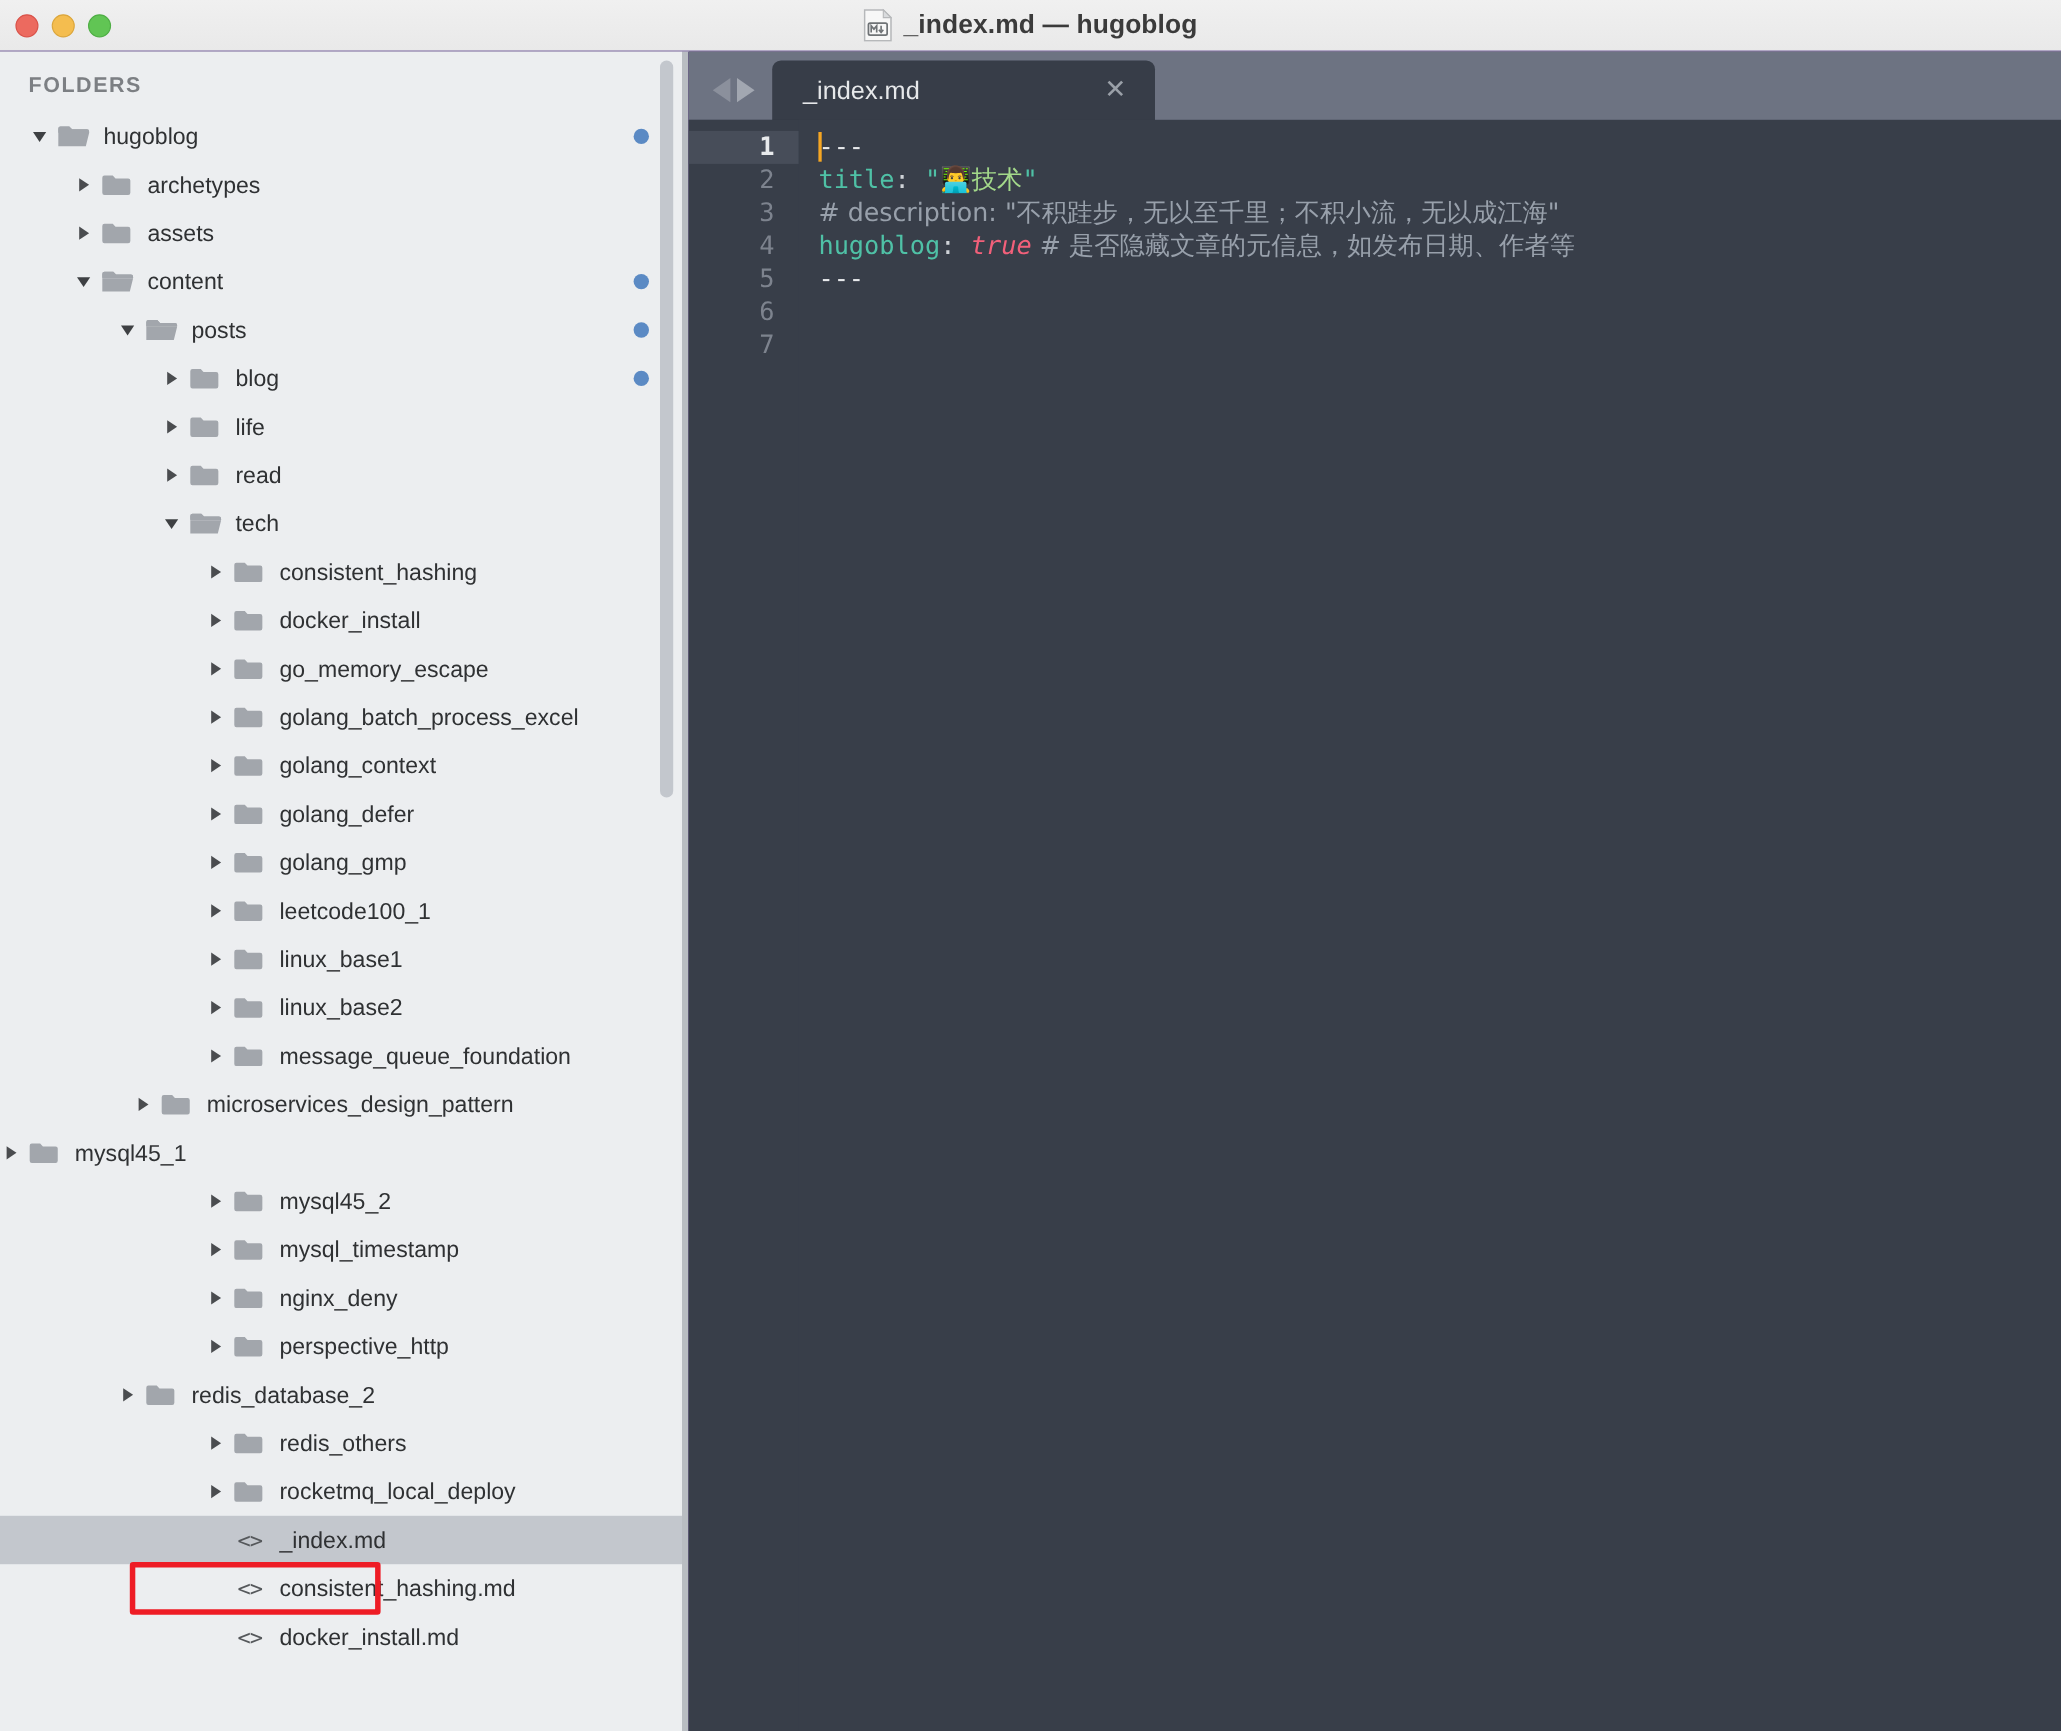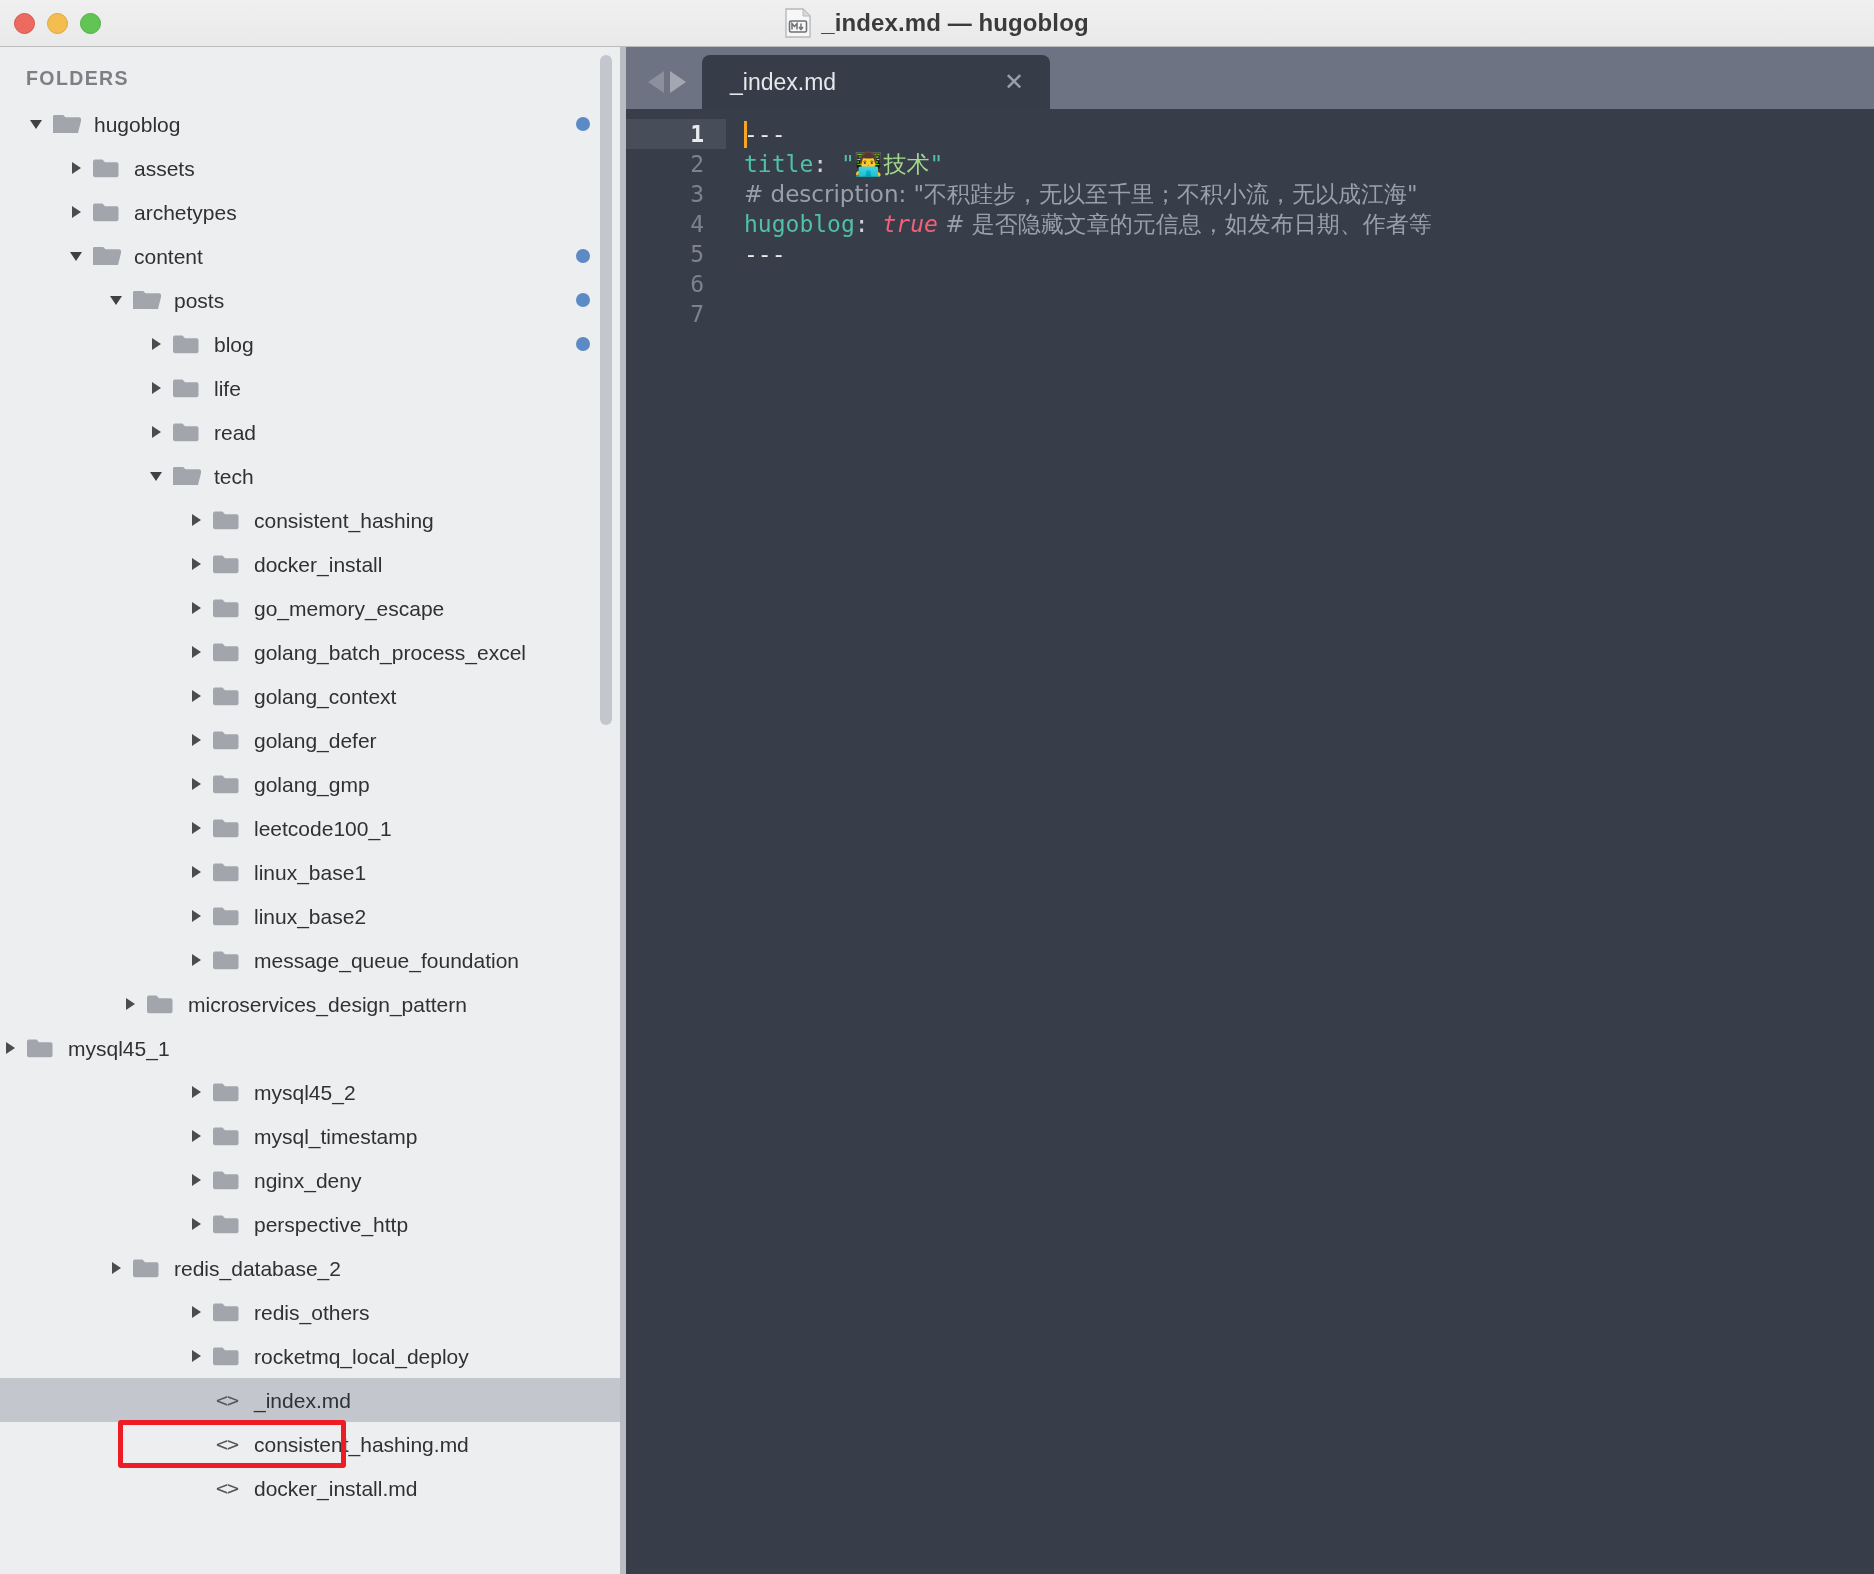--- a/index.html
+++ b/index.html
@@ -366,32 +366,32 @@
           </div>
           <div class="row" style="padding-left: 66px;">
             <span class="arrow closed">
               <i></i>
             </span>
             <span class="ficon">
               <svg width="30" height="24" viewBox="0 0 30 24">
                 <path d="M1 5.5a2 2 0 0 1 2-2h7.5L13 6.2h11.5a2 2 0 0 1 2 2v11a2 2 0 0 1-2 2H3a2 2 0 0 1-2-2Z" fill="#a2a6ac"></path>
               </svg>
             </span>
+            <span class="label">archetypes</span>
+          </div>
+          <div class="row" style="padding-left: 66px;">
+            <span class="arrow closed">
+              <i></i>
+            </span>
+            <span class="ficon">
+              <svg width="30" height="24" viewBox="0 0 30 24">
+                <path d="M1 5.5a2 2 0 0 1 2-2h7.5L13 6.2h11.5a2 2 0 0 1 2 2v11a2 2 0 0 1-2 2H3a2 2 0 0 1-2-2Z" fill="#a2a6ac"></path>
+              </svg>
+            </span>
             <span class="label">assets</span>
-          </div>
-          <div class="row" style="padding-left: 66px;">
-            <span class="arrow closed">
-              <i></i>
-            </span>
-            <span class="ficon">
-              <svg width="30" height="24" viewBox="0 0 30 24">
-                <path d="M1 5.5a2 2 0 0 1 2-2h7.5L13 6.2h11.5a2 2 0 0 1 2 2v11a2 2 0 0 1-2 2H3a2 2 0 0 1-2-2Z" fill="#a2a6ac"></path>
-              </svg>
-            </span>
-            <span class="label">archetypes</span>
           </div>
           <div class="row" style="padding-left: 66px;">
             <span class="arrow open">
               <i></i>
             </span>
             <span class="ficon">
               <svg width="30" height="24" viewBox="0 0 30 24">
                 <path d="M1 5a2 2 0 0 1 2-2h8l2.5 2.6H27a2 2 0 0 1 2 2V9H1Z" fill="#a2a6ac"></path>
                 <path d="M1 9h28l-3 12H1Z" fill="#a2a6ac"></path>
                 <path d="M1 5a2 2 0 0 1 2-2h8l2.5 2.6H27a2 2 0 0 1 2 2v1H1Z" fill="#a2a6ac"></path>

